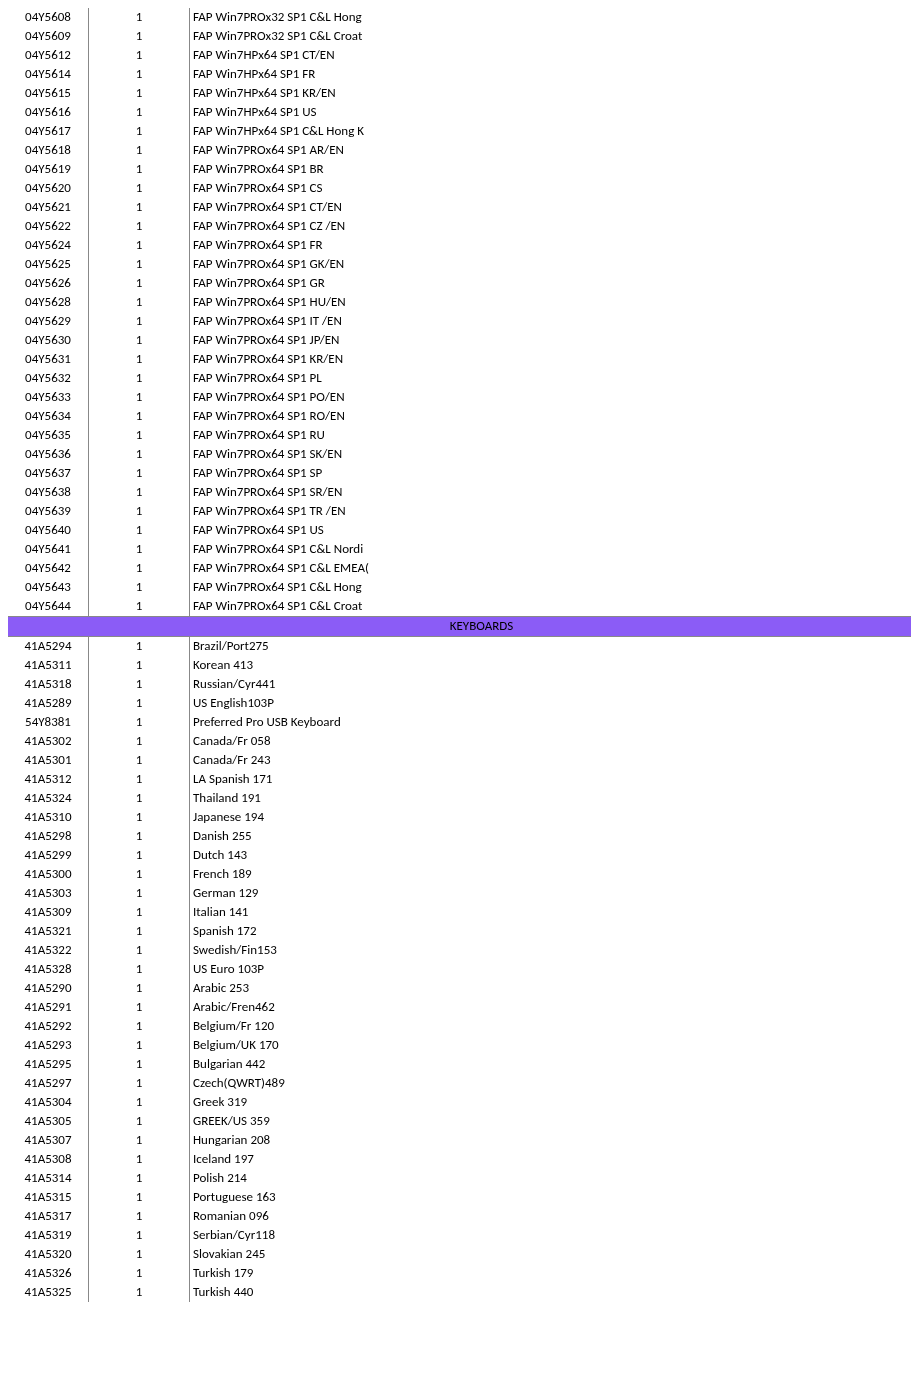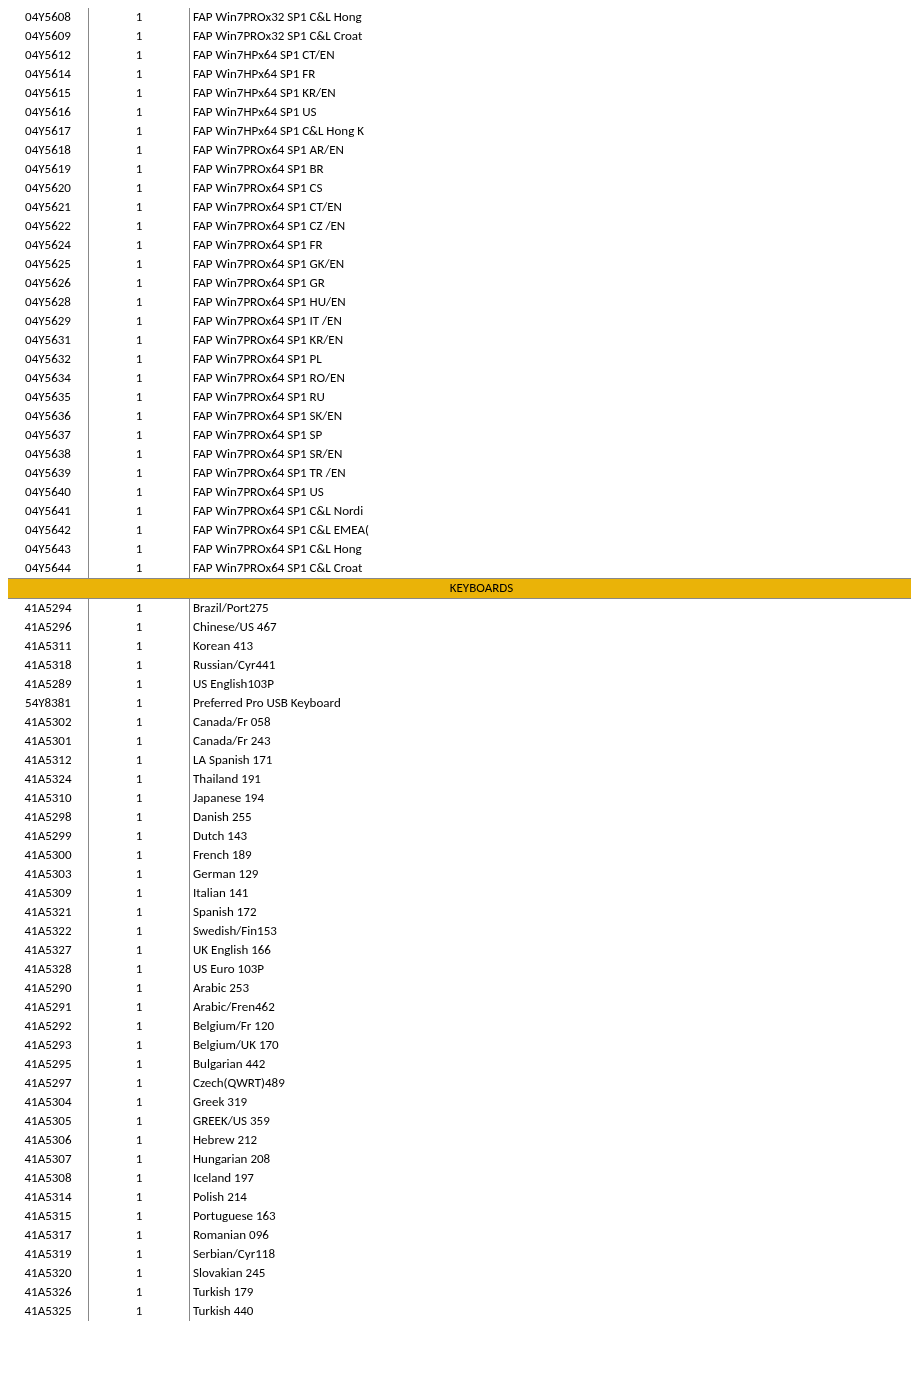--- a/index.html
+++ b/index.html
@@ -35,21 +35,21 @@
       border-bottom: none;
     }
     .col-desc {
       text-align: left;
       border-right: none;
       border-top: none;
       border-bottom: none;
       padding-left: 3px;
     }
     .section-header td {
-      background: #eab308;
+      background: #8b5cf6;
       text-align: center;
       font-weight: normal;
       border: 1px solid #888;
       border-left: none;
       border-right: none;
       padding-left: 48px;
     }
     tr:last-child td {
       border-bottom: none;
     }
@@ -138,28 +138,38 @@
         <td class="col-code">04Y5628</td>
         <td class="col-qty">1</td>
         <td class="col-desc">FAP Win7PROx64  SP1 HU/EN</td>
       </tr>
       <tr>
         <td class="col-code">04Y5629</td>
         <td class="col-qty">1</td>
         <td class="col-desc">FAP Win7PROx64  SP1 IT /EN</td>
       </tr>
       <tr>
+        <td class="col-code">04Y5630</td>
+        <td class="col-qty">1</td>
+        <td class="col-desc">FAP Win7PROx64  SP1 JP/EN</td>
+      </tr>
+      <tr>
         <td class="col-code">04Y5631</td>
         <td class="col-qty">1</td>
         <td class="col-desc">FAP Win7PROx64  SP1 KR/EN</td>
       </tr>
       <tr>
         <td class="col-code">04Y5632</td>
         <td class="col-qty">1</td>
         <td class="col-desc">FAP Win7PROx64  SP1 PL</td>
+      </tr>
+      <tr>
+        <td class="col-code">04Y5633</td>
+        <td class="col-qty">1</td>
+        <td class="col-desc">FAP Win7PROx64  SP1 PO/EN</td>
       </tr>
       <tr>
         <td class="col-code">04Y5634</td>
         <td class="col-qty">1</td>
         <td class="col-desc">FAP Win7PROx64  SP1 RO/EN</td>
       </tr>
       <tr>
         <td class="col-code">04Y5635</td>
         <td class="col-qty">1</td>
         <td class="col-desc">FAP Win7PROx64  SP1 RU</td>
@@ -211,25 +221,20 @@
       </tr>
       <tr class="section-header">
         <td colspan="3">KEYBOARDS</td>
       </tr>
       <tr>
         <td class="col-code">41A5294</td>
         <td class="col-qty">1</td>
         <td class="col-desc">Brazil/Port275</td>
       </tr>
       <tr>
-        <td class="col-code">41A5296</td>
-        <td class="col-qty">1</td>
-        <td class="col-desc">Chinese/US 467</td>
-      </tr>
-      <tr>
         <td class="col-code">41A5311</td>
         <td class="col-qty">1</td>
         <td class="col-desc">Korean 413</td>
       </tr>
       <tr>
         <td class="col-code">41A5318</td>
         <td class="col-qty">1</td>
         <td class="col-desc">Russian/Cyr441</td>
       </tr>
       <tr>
@@ -296,25 +301,20 @@
         <td class="col-code">41A5321</td>
         <td class="col-qty">1</td>
         <td class="col-desc">Spanish 172</td>
       </tr>
       <tr>
         <td class="col-code">41A5322</td>
         <td class="col-qty">1</td>
         <td class="col-desc">Swedish/Fin153</td>
       </tr>
       <tr>
-        <td class="col-code">41A5327</td>
-        <td class="col-qty">1</td>
-        <td class="col-desc">UK English 166</td>
-      </tr>
-      <tr>
         <td class="col-code">41A5328</td>
         <td class="col-qty">1</td>
         <td class="col-desc">US Euro  103P</td>
       </tr>
       <tr>
         <td class="col-code">41A5290</td>
         <td class="col-qty">1</td>
         <td class="col-desc">Arabic 253</td>
       </tr>
       <tr>
@@ -344,25 +344,20 @@
       </tr>
       <tr>
         <td class="col-code">41A5304</td>
         <td class="col-qty">1</td>
         <td class="col-desc">Greek 319</td>
       </tr>
       <tr>
         <td class="col-code">41A5305</td>
         <td class="col-qty">1</td>
         <td class="col-desc">GREEK/US 359</td>
-      </tr>
-      <tr>
-        <td class="col-code">41A5306</td>
-        <td class="col-qty">1</td>
-        <td class="col-desc">Hebrew 212</td>
       </tr>
       <tr>
         <td class="col-code">41A5307</td>
         <td class="col-qty">1</td>
         <td class="col-desc">Hungarian 208</td>
       </tr>
       <tr>
         <td class="col-code">41A5308</td>
         <td class="col-qty">1</td>
         <td class="col-desc">Iceland 197</td>

